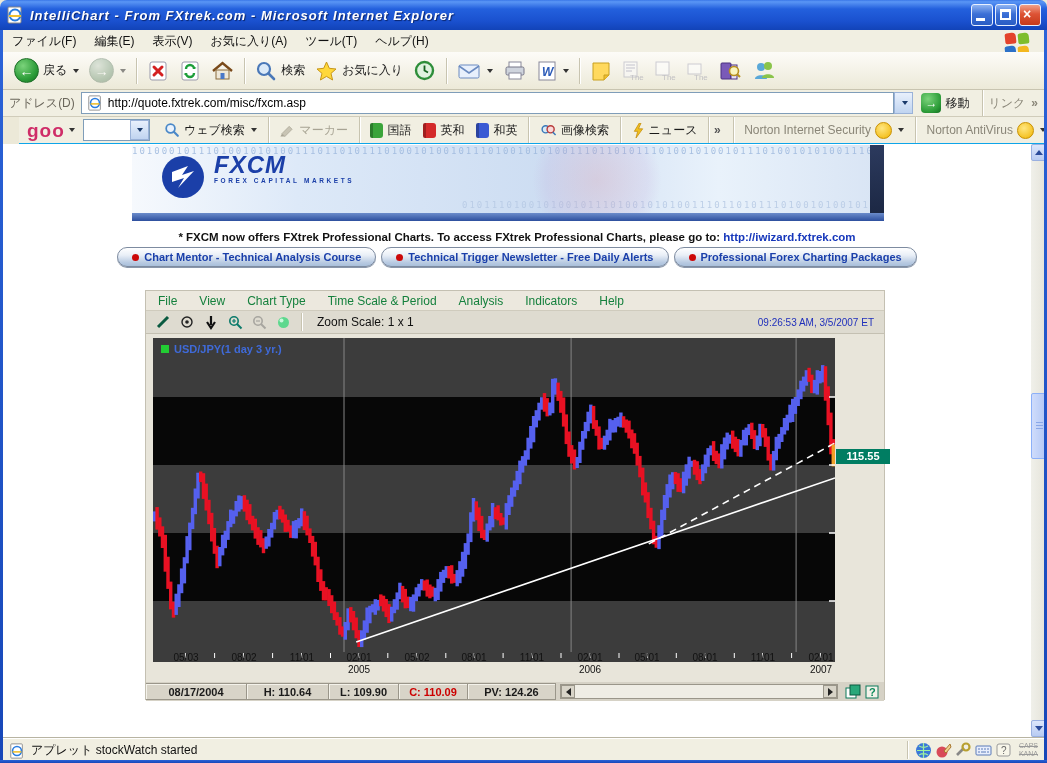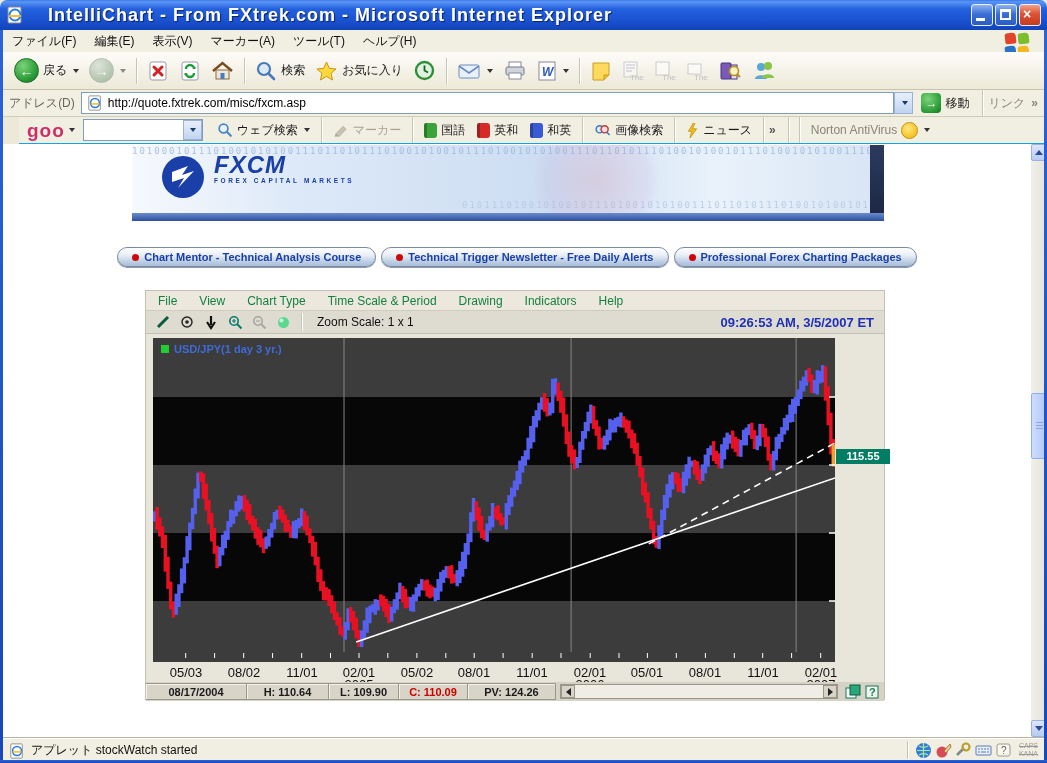--- a/index.html
+++ b/index.html
@@ -2,21 +2,21 @@
 <html><head>
 <meta charset="utf-8">
 <style>
   html,body{margin:0;padding:0;background:#555;font-family:"Liberation Sans",sans-serif;}
   #win{position:relative;width:1047px;height:763px;background:#ece9d8;overflow:hidden;font-size:12px;}
   .edge{position:absolute;background:linear-gradient(180deg,#2b63d8,#1747b8);z-index:50;}
   
   .titlebar{position:absolute;left:0;top:0;width:1047px;height:30px;
     background:linear-gradient(180deg,#3a77e8 0%,#5a96f5 6%,#2360dd 30%,#1a51cf 70%,#1243b8 100%);
     border-radius:7px 7px 0 0;display:flex;align-items:center;padding:0 6px;box-sizing:border-box;}
-  .titletext{color:#fff;font-weight:bold;font-size:18px;letter-spacing:1px;text-shadow:1px 1px 1px #0a246a;margin-left:24px;flex:1;white-space:nowrap;overflow:hidden;}
+  .titletext{color:#fff;font-weight:bold;font-size:13px;letter-spacing:1px;text-shadow:1px 1px 1px #0a246a;margin-left:6px;flex:1;white-space:nowrap;overflow:hidden;font-style:italic;}
   .winbtn{width:22px;height:22px;border-radius:3px;border:1px solid #e8f0ff;margin-left:2px;position:relative;
     background:linear-gradient(180deg,#8fb4f2,#3b6fd6 45%,#2a5cc4);box-sizing:border-box;}
   .winbtn.close{background:linear-gradient(180deg,#f0a088,#dd5335 45%,#c63a1a);}
   .winbtn .g-min{position:absolute;left:4px;bottom:4px;width:9px;height:3px;background:#fff;}
   .winbtn .g-max{position:absolute;left:4px;top:4px;width:11px;height:11px;border:2px solid #fff;border-top-width:3px;box-sizing:border-box;}
   .winbtn .g-x{position:absolute;left:3px;top:1px;color:#fff;font-weight:bold;font-size:14px;}
   .ieico{width:18px;height:18px;}
   
   .menubar{position:absolute;left:3px;top:30px;width:1041px;height:22px;background:#f1efe2;border-bottom:1px solid #d8d4c4;display:flex;align-items:flex-start;}
   .menubar .mitem{padding:3px 9px;color:#111;cursor:default;}
@@ -68,28 +68,28 @@
   .promo{border:1px solid #7d8ba0;border-radius:10px;padding:3px 14px;font-size:11px;font-weight:bold;color:#1a3faa;
     background:linear-gradient(180deg,#ffffff,#e9eff7 40%,#b9cbe2 80%,#a9bfda);box-shadow:0 1px 0 #8a97aa;display:flex;align-items:center;gap:5px;}
   .promo .dot{width:7px;height:7px;border-radius:50%;background:#cc0808;}
   
   .applet{position:absolute;left:142px;top:146px;width:740px;height:410px;background:#e8e5da;border:1px solid #c4c0b2;box-sizing:border-box;}
   .applet-menu{position:absolute;left:0;top:0;width:100%;height:20px;background:#ece8de;display:flex;align-items:center;padding-left:12px;box-sizing:border-box;border-bottom:1px solid #cfcbbd;}
   .applet-menu span{margin-right:22px;color:#15803d;}
   .applet-tools{position:absolute;left:0;top:20px;width:100%;height:23px;background:#dedbd0;border-bottom:1px solid #c4c0b2;display:flex;align-items:center;padding:0 6px;box-sizing:border-box;}
   .aico{width:20px;height:17px;display:flex;align-items:center;justify-content:center;margin-right:2px;border:1px solid transparent;}
   .zoomlbl{margin-left:10px;color:#111;}
-  .timestamp{margin-left:auto;color:#1f2fbb;font-weight:bold;font-size:13px;padding-right:4px;}
+  .timestamp{margin-left:auto;color:#1f2fbb;font-weight:normal;font-size:10px;padding-right:4px;}
   .plot{position:absolute;left:7px;top:47px;width:682px;height:314px;background:#101010;}
   .legend{position:absolute;left:15px;top:52px;display:flex;align-items:center;gap:5px;font-size:11px;font-weight:bold;color:#3f6ad8;z-index:5;}
   .legend .sq{width:8px;height:8px;background:#22cc33;}
   .yaxis{position:absolute;left:695px;top:47px;width:44px;height:314px;font-size:11px;color:#111;}
   .badge{position:absolute;left:690px;top:158px;width:54px;height:15px;background:#007d62;color:#fff;font-size:11px;font-weight:bold;text-align:center;line-height:15px;}
   .xstrip{position:absolute;left:7px;top:361px;width:682px;height:10px;background:#3c3c3c;}
-  .xlabels{position:absolute;left:7px;top:374px;width:682px;height:26px;font-size:13px;color:#111;}
+  .xlabels{position:absolute;left:7px;top:361px;width:682px;height:26px;font-size:10px;color:#111;}
   .xlabels .xl{position:absolute;width:44px;text-align:center;}
   .applet-status{position:absolute;left:0;top:391px;width:100%;height:19px;background:#d6d2c6;display:flex;align-items:center;font-size:11px;font-weight:bold;color:#1a1a1a;}
   .cell{height:17px;line-height:17px;text-align:center;border:1px solid #9a968a;border-right:none;box-shadow:inset 1px 1px 0 #f4f2ea;background:#d8d4c8;box-sizing:border-box;}
   .cell:first-child{border-left:none;}
   .cell.red{color:#cc0000;}
   .hscroll{flex:1;height:15px;margin:0 4px;border:1px solid #9a968a;background:#efede5;display:flex;align-items:center;box-sizing:border-box;}
   .harrow{width:14px;height:13px;background:#d8d4c8;border:1px solid #9a968a;display:flex;align-items:center;justify-content:center;box-sizing:border-box;}
   .tri-l{width:0;height:0;border-top:4px solid transparent;border-bottom:4px solid transparent;border-right:5px solid #222;}
   .tri-r{width:0;height:0;border-top:4px solid transparent;border-bottom:4px solid transparent;border-left:5px solid #222;}
   .chartico{width:16px;height:15px;margin-left:3px;position:relative;}
@@ -132,21 +132,21 @@
       </div>
     <div class="winbtn close">
         <span class="g-x">×</span>
       </div>
   </div>
 
   <div class="menubar">
     <span class="mitem">ファイル(F)</span>
     <span class="mitem">編集(E)</span>
     <span class="mitem">表示(V)</span>
-    <span class="mitem">マーカー(A)</span>
+    <span class="mitem">お気に入り(A)</span>
     <span class="mitem">ツール(T)</span>
     <span class="mitem">ヘルプ(H)</span>
     <div class="winflag">
       <i style="left:1px;top:1px;background:#e3422b;transform:rotate(-6deg)"></i>
       <i style="left:14px;top:1px;background:#7ebd2c;transform:rotate(-6deg)"></i>
       <i style="left:1px;top:14px;background:#2c71c8;transform:rotate(-6deg)"></i>
       <i style="left:14px;top:14px;background:#f3b71f;transform:rotate(-6deg)"></i>
     </div>
   </div>
 
@@ -339,20 +339,25 @@
     <div class="vsep"></div>
     <div class="gitem">
       <svg width="13" height="15" viewBox="0 0 14 18">
         <path d="M8 0 L2 10 H6 L4 18 L12 7 H7 L10 0 Z" fill="#f0c020" stroke="#c89010"></path>
       </svg>
       <span>ニュース</span>
     </div>
     <div class="vsep"></div>
     <span style="font-weight:bold;color:#555">»</span>
     <div class="vsep" style="margin-left:12px"></div>
+    <div class="gitem">
+      <span class="nortontxt">Norton Internet Security</span>
+      <span class="ncirc"></span>
+        <span class="caret"></span>
+    </div>
     <div class="vsep"></div>
     <div class="gitem">
       <span class="nortontxt">Norton AntiVirus</span>
       <span class="ncirc"></span>
         <span class="caret"></span>
     </div>
   </div>
 
   <div class="content">
     <div class="banner">
@@ -366,20 +371,24 @@
           <path d="M12 18 L28 12 L22 21 L34 17 L18 34 L24 24 L12 28 Z" fill="#fff"></path>
         </svg>
         <div>
           <div class="fxcmtext">FXCM</div>
           <div class="fxcmsub">FOREX CAPITAL MARKETS</div>
         </div>
       </div>
     </div>
     <div class="bluebar"></div>
 
+    <div class="notice">
+      <span>* FXCM now offers FXtrek Professional Charts. To access FXtrek Professional Charts, please go to:</span>
+      <a href="#">http://iwizard.fxtrek.com</a>
+    </div>
 
     <div class="promos">
       <div class="promo">
           <span class="dot"></span>
           <span>Chart Mentor - Technical Analysis Course</span>
         </div>
       <div class="promo">
           <span class="dot"></span>
           <span>Technical Trigger Newsletter - Free Daily Alerts</span>
         </div>
@@ -388,21 +397,21 @@
           <span>Professional Forex Charting Packages</span>
         </div>
     </div>
 
     <div class="applet">
       <div class="applet-menu">
         <span>File</span>
         <span>View</span>
         <span>Chart Type</span>
         <span>Time Scale &amp; Period</span>
-        <span>Drawing</span>
+        <span>Analysis</span>
         <span>Indicators</span>
         <span>Help</span>
       </div>
       <div class="applet-tools">
         <div class="aico">
           <svg width="14" height="14">
               <path d="M2 12 L12 2" stroke="#0a5a40" stroke-width="3"></path>
             </svg>
         </div>
         <div class="aico">

